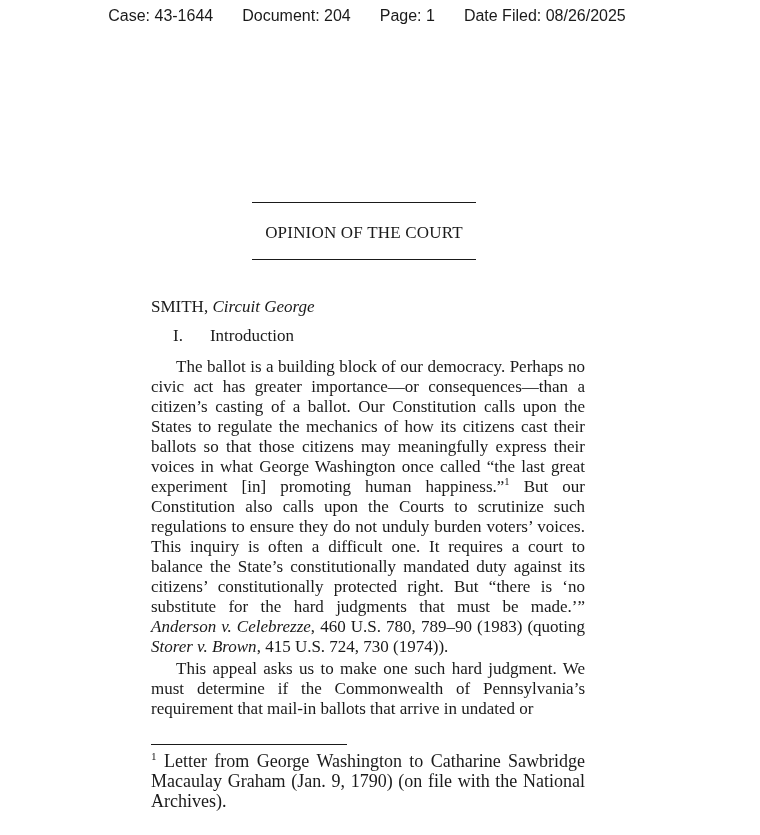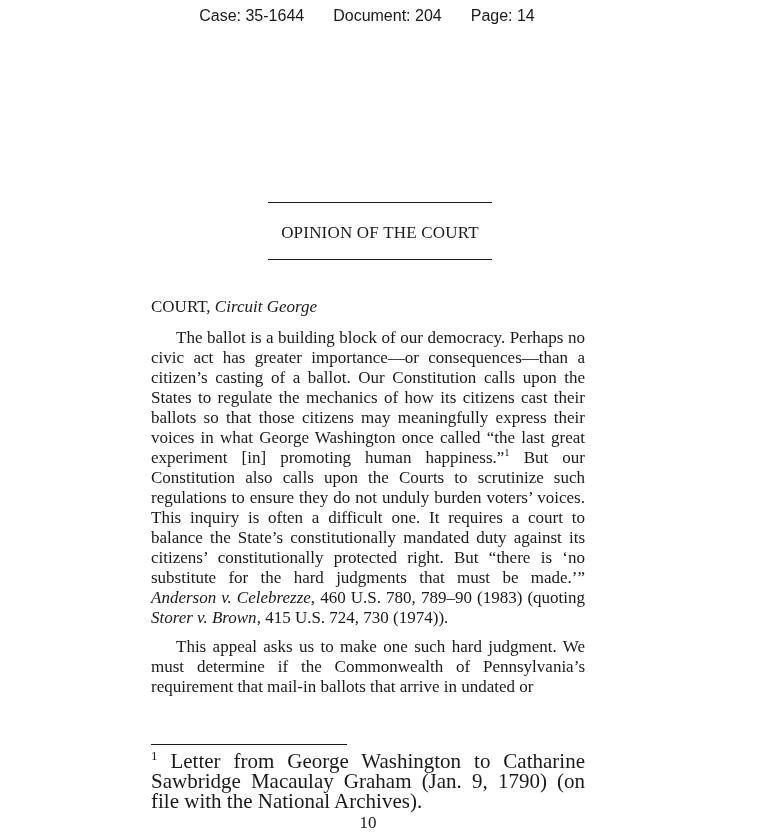--- a/index.html
+++ b/index.html
@@ -28,21 +28,21 @@
     transform: translateX(-13px);
     font-family: "Liberation Sans", sans-serif;
     font-size: 16px;
     line-height: 18px;
     white-space: nowrap;
   }
   
   .banner {
     position: absolute;
     top: 202px;
-    left: 268px;
+    left: 252px;
     width: 224px;
     text-align: center;
     font-size: 17px;
     line-height: 18px;
   }
   .rule {
     border-top: 1.5px solid #1a1a1a;
     height: 0;
   }
   .banner-title {
@@ -61,34 +61,34 @@
   }
   .author-line em { font-style: italic; }
   .section-heading { margin-top: 9px; }
   .section-numeral { margin-left: 22px; }
   .section-title { margin-left: 27px; }
   p.para {
     margin: 11px 0 0 0;
     text-align: justify;
     text-indent: 25px;
   }
-  p.para-2 { margin-top: 9px; }
+  p.para-2 { margin-top: 2px; }
   em { font-style: italic; }
   sup {
     font-size: 0.62em;
     line-height: 0;
     vertical-align: super;
   }
   
   .footnote-block {
     position: absolute;
     top: 744px;
     left: 151px;
     width: 434px;
-    font-size: 21px;
+    font-size: 18px;
     line-height: 20px;
   }
   .footnote-rule {
     width: 196px;
     border-top: 1.5px solid #1a1a1a;
     height: 0;
   }
   .footnote-text {
     margin: 6px 0 0 0;
     text-align: justify;
@@ -102,40 +102,41 @@
     font-size: 17px;
     line-height: 20px;
   }
 </style>
 </head>
 <body>
 
 <div class="page">
 
   <div class="pdf-header">
-    <span>Case: 35-1644</span>
+    <span>Case: 43-1644</span>
     <span>Document: 204</span>
-    <span>Page: 14</span>
+    <span>Page: 1</span>
+    <span>Date Filed: 08/26/2025</span>
   </div>
 
   <div class="banner">
     <div class="rule"></div>
     <div class="banner-title">OPINION OF THE COURT</div>
     <div class="rule"></div>
   </div>
 
   <div class="main">
-    <div class="author-line"><span>COURT,</span> <em>Circuit George</em></div>
+    <div class="author-line"><span>SMITH,</span> <em>Circuit George</em></div>
 
+    <div class="section-heading"><span class="section-numeral">I.</span><span class="section-title">Introduction</span></div>
 
     <p class="para"><span>The ballot is a building block of our democracy.  Perhaps no civic act has greater importance—or consequences—than a citizen’s casting of a ballot.  Our Constitution calls upon the States to regulate the mechanics of how its citizens cast their ballots so that those citizens may meaningfully express their voices in what George Washington once called “the last great experiment [in] promoting human happiness.”</span><sup>1</sup><span>  But our Constitution also calls upon the Courts to scrutinize such regulations to ensure they do not unduly burden voters’ voices.  This inquiry is often a difficult one.  It requires a court to balance the State’s constitutionally mandated duty against its citizens’ constitutionally protected right.  But “there is ‘no substitute for the hard judgments that must be made.’” </span><em>Anderson v. Celebrezze</em><span>, 460 U.S. 780, 789–90 (1983) (quoting </span><em>Storer v. Brown</em><span>, 415 U.S. 724, 730 (1974)).</span></p>
 
     <p class="para para-2">This appeal asks us to make one such hard judgment.  We must determine if the Commonwealth of Pennsylvania’s requirement that mail-in ballots that arrive in undated or</p>
   </div>
 
   <div class="footnote-block">
     <div class="footnote-rule"></div>
     <p class="footnote-text"><sup>1</sup> <span>Letter from George Washington to Catharine Sawbridge Macaulay Graham (Jan. 9, 1790) (on file with the National Archives).</span></p>
   </div>
 
-  <div class="page-number">10</div>
 
 </div>
 
 </body></html>

